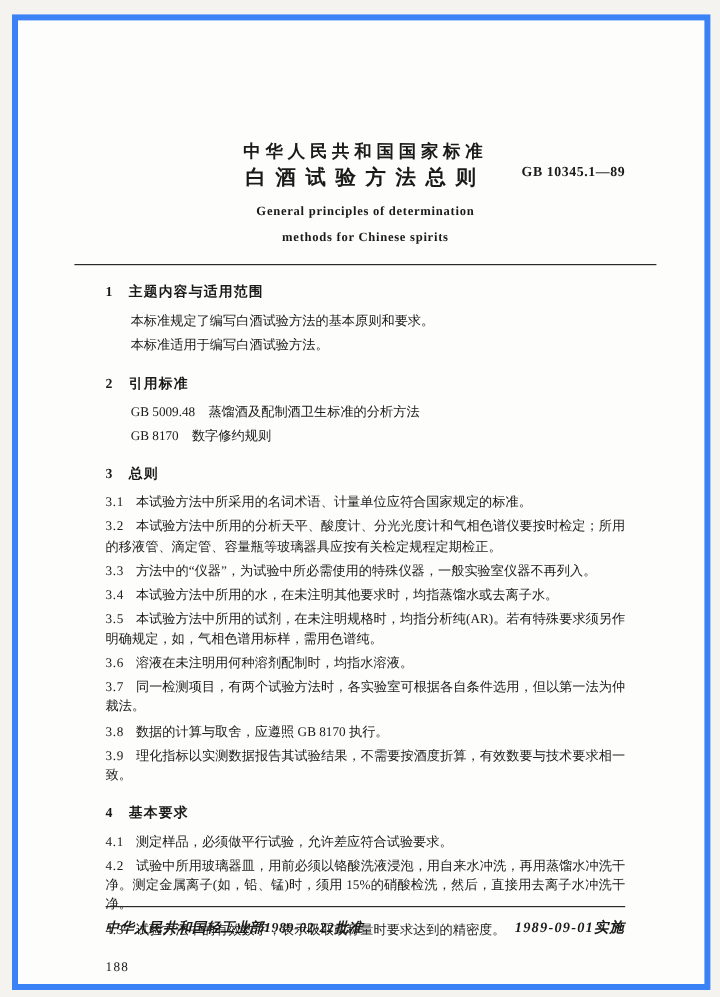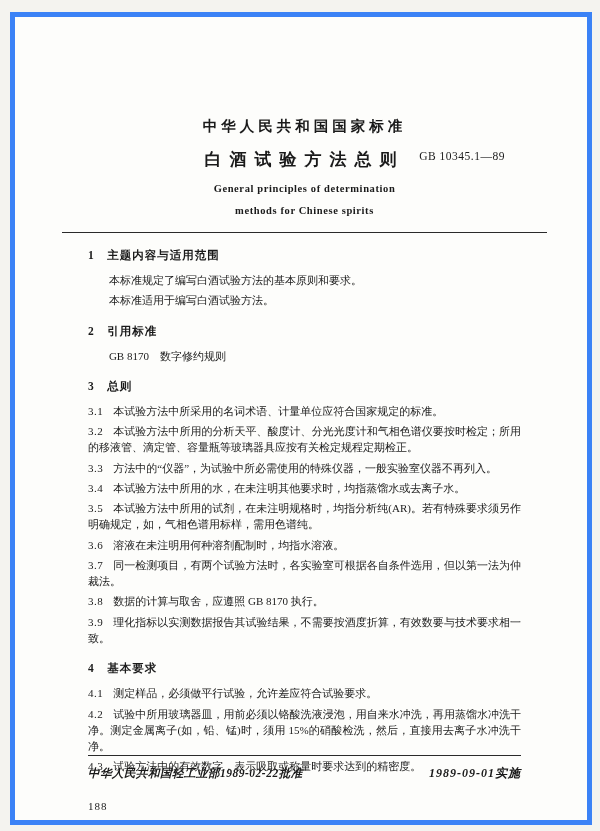--- a/index.html
+++ b/index.html
@@ -26,35 +26,35 @@
   .std-header {
     margin-top: 100px;
     text-align: center;
     font-weight: bold;
     font-size: 14.5px;
     letter-spacing: 4px;
   }
   .title-row {
     position: relative;
     text-align: center;
-    margin-top: 12px;
+    margin-top: 0;
     height: 24px;
   }
   .doc-title {
     display: inline-block;
     font-size: 17px;
     font-weight: bold;
     letter-spacing: 8px;
   }
   .std-no {
     position: absolute;
-    right: 16px;
+    right: 0;
     top: 2px;
     font-size: 11.5px;
-    font-weight: normal;
+    font-weight: bold;
     letter-spacing: 0.5px;
   }
   .en-title {
     text-align: center;
     font-size: 10.5px;
     font-weight: bold;
     letter-spacing: 0.6px;
     margin-top: 11px;
   }
   .header-rule {
@@ -128,20 +128,21 @@
     <div class="en-title">General principles of determination</div>
     <div class="en-title">methods for Chinese spirits</div>
 
     <hr class="header-rule">
 
     <div class="sec-heading">1　主题内容与适用范围</div>
     <p class="para indent">本标准规定了编写白酒试验方法的基本原则和要求。</p>
     <p class="para indent">本标准适用于编写白酒试验方法。</p>
 
     <div class="sec-heading">2　引用标准</div>
+    <p class="para indent">GB 5009.48　蒸馏酒及配制酒卫生标准的分析方法</p>
     <p class="para indent">GB 8170　数字修约规则</p>
 
     <div class="sec-heading">3　总则</div>
     <p class="para clause"><span class="cnum">3.1</span><span>本试验方法中所采用的名词术语、计量单位应符合国家规定的标准。</span></p>
     <p class="para clause"><span class="cnum">3.2</span><span>本试验方法中所用的分析天平、酸度计、分光光度计和气相色谱仪要按时检定；所用的移液管、滴定管、容量瓶等玻璃器具应按有关检定规程定期检正。</span></p>
     <p class="para clause"><span class="cnum">3.3</span><span>方法中的“仪器”，为试验中所必需使用的特殊仪器，一般实验室仪器不再列入。</span></p>
     <p class="para clause"><span class="cnum">3.4</span><span>本试验方法中所用的水，在未注明其他要求时，均指蒸馏水或去离子水。</span></p>
     <p class="para clause"><span class="cnum">3.5</span><span>本试验方法中所用的试剂，在未注明规格时，均指分析纯(AR)。若有特殊要求须另作明确规定，如，气相色谱用标样，需用色谱纯。</span></p>
     <p class="para clause"><span class="cnum">3.6</span><span>溶液在未注明用何种溶剂配制时，均指水溶液。</span></p>
     <p class="para clause"><span class="cnum">3.7</span><span>同一检测项目，有两个试验方法时，各实验室可根据各自条件选用，但以第一法为仲裁法。</span></p>

